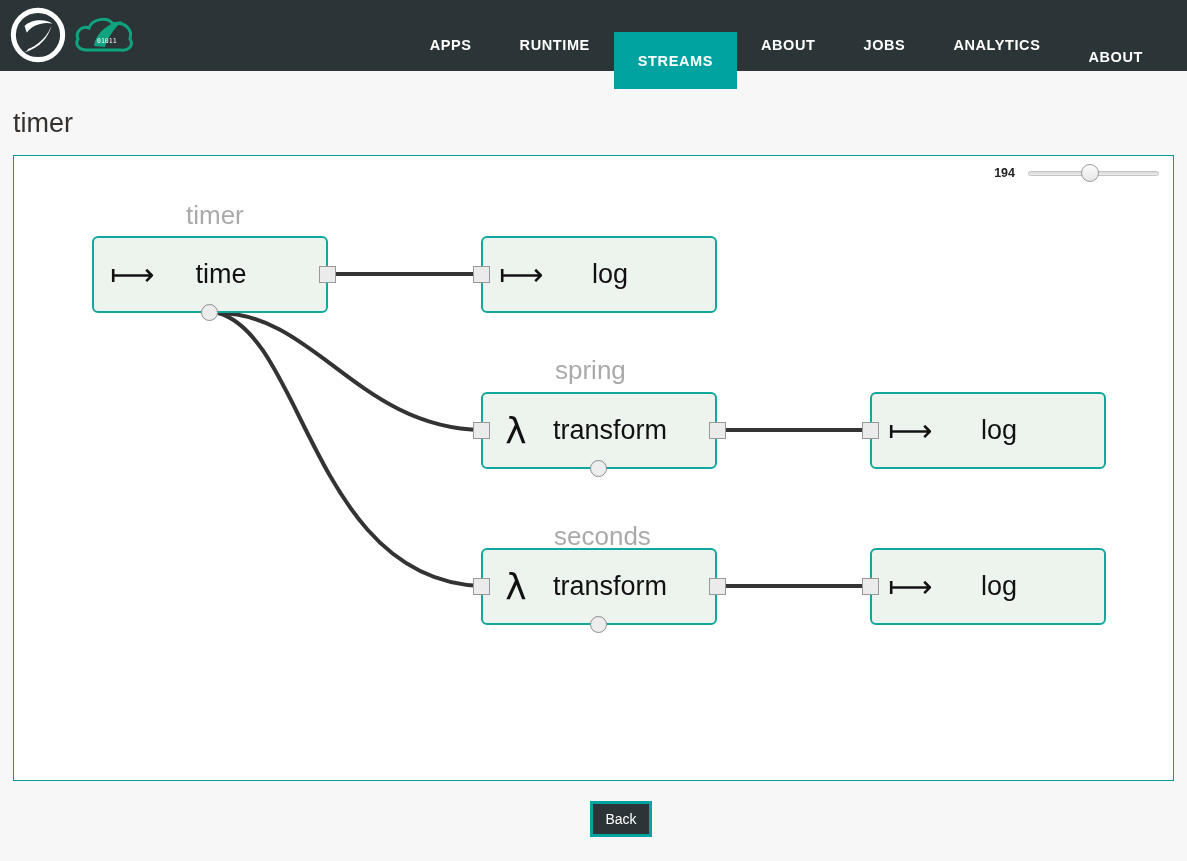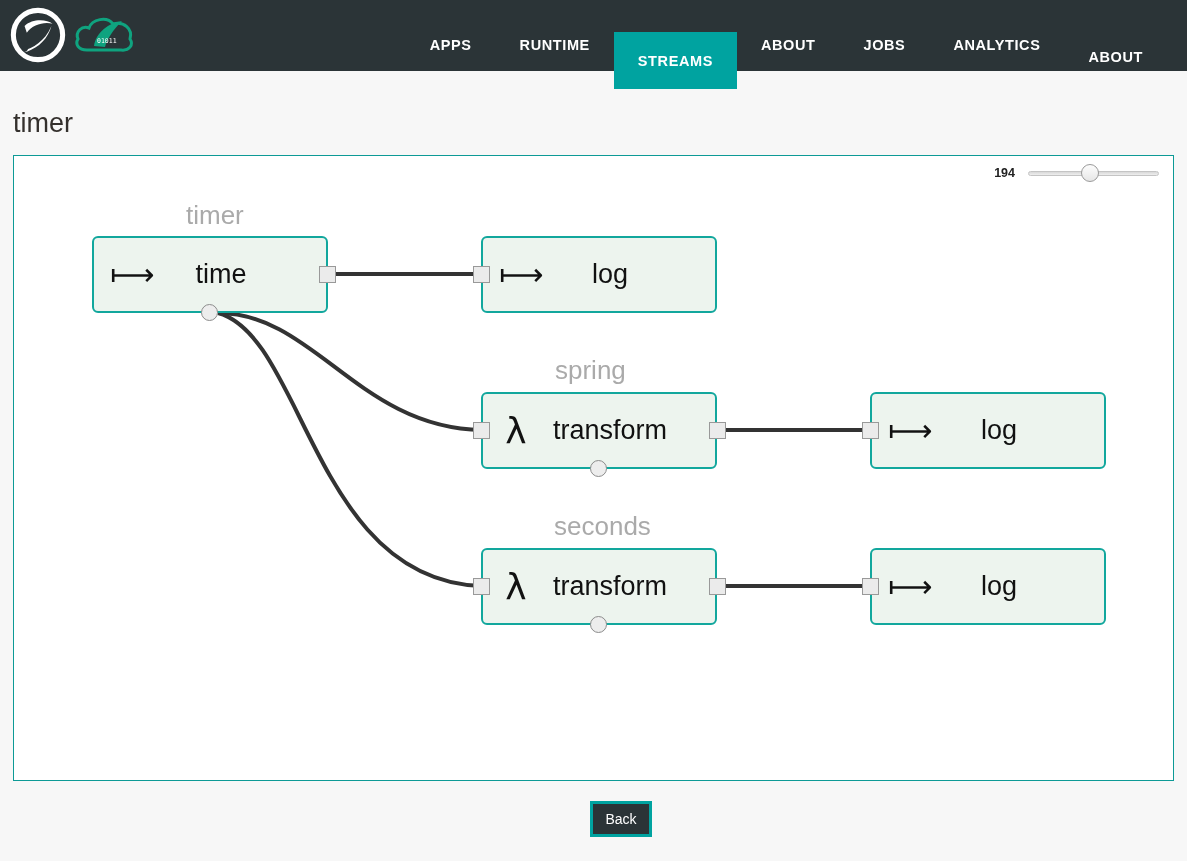--- a/index.html
+++ b/index.html
@@ -247,21 +247,21 @@
 
         <path d="M 204 157 C 290 180 300 425 468 430" stroke="#333333" stroke-width="4" fill="none"></path>
 
         <path d="M 712 274 L 857 274" stroke="#333333" stroke-width="4" fill="none"></path>
 
         <path d="M 712 430 L 857 430" stroke="#333333" stroke-width="4" fill="none"></path>
       </svg>
 
       <div class="group-label" style="left:172px; top:44px;">timer</div>
       <div class="group-label" style="left:541px; top:199px;">spring</div>
-      <div class="group-label" style="left:540px; top:355px;">seconds</div>
+      <div class="group-label" style="left:540px; top:365px;">seconds</div>
 
       <div class="node" style="left:78px; top:80px; width:236px; height:77px;">
         <span class="node-icon">⟼</span>
         <span class="node-label">time</span>
       </div>
       <div class="port" style="left:305px; top:110px;"></div>
       <div class="port round" style="left:187px; top:148px;"></div>
 
       <div class="node" style="left:467px; top:80px; width:236px; height:77px;">
         <span class="node-icon">⟼</span>

